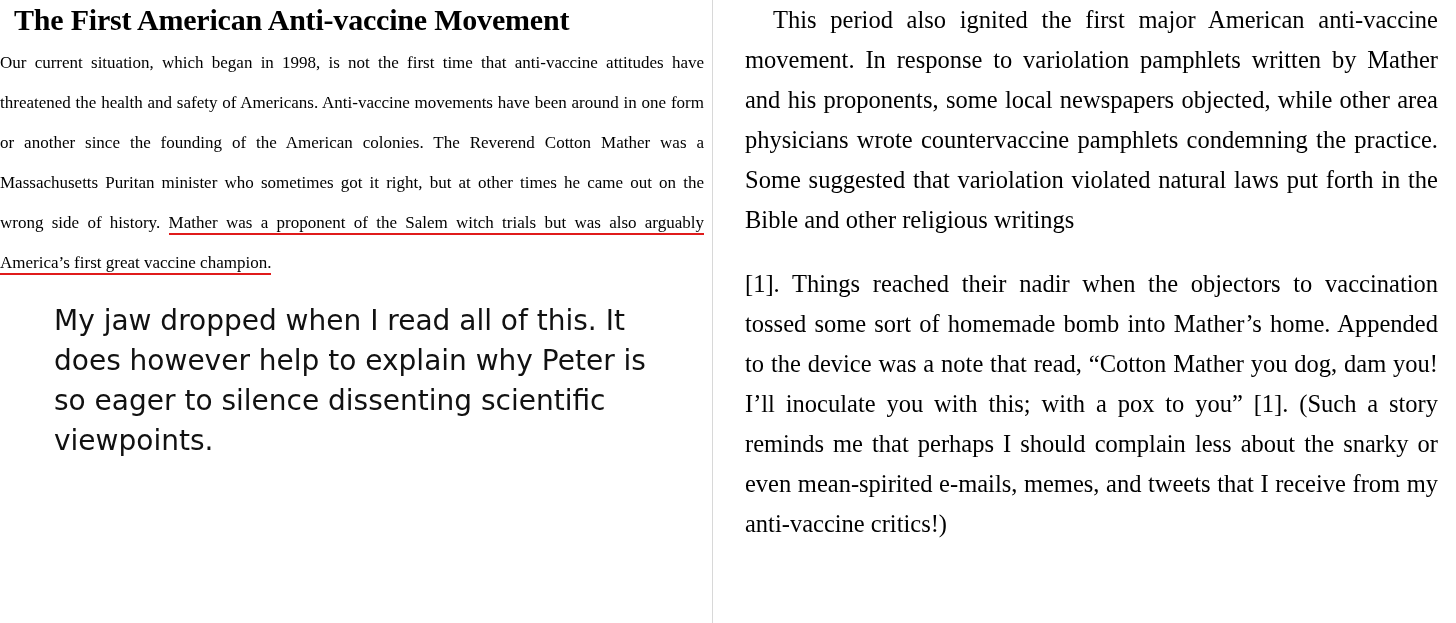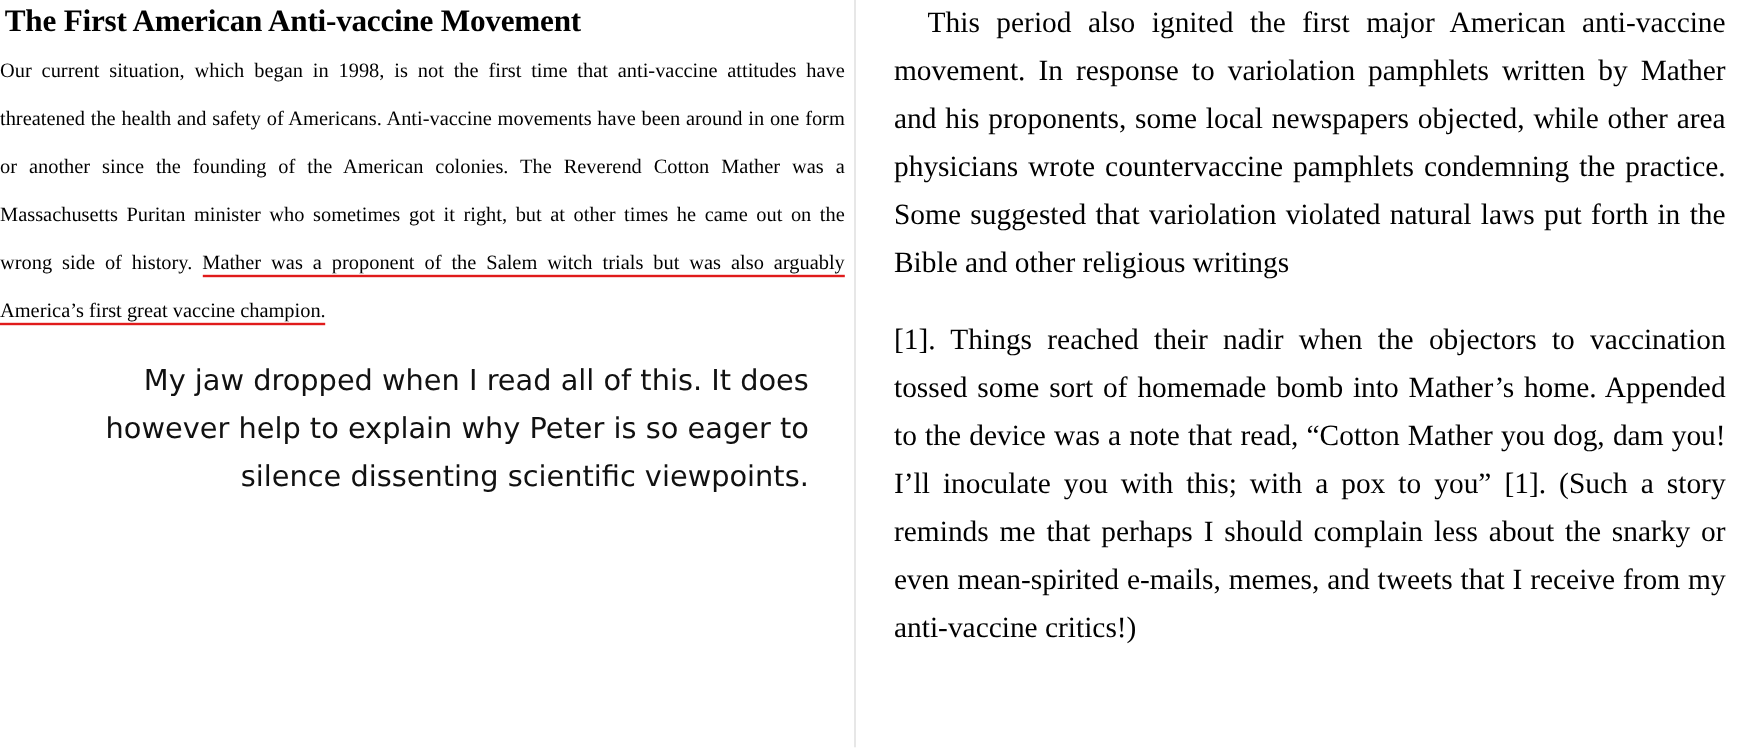--- a/index.html
+++ b/index.html
@@ -37,47 +37,46 @@
     flex: 0 0 1px;
   }
   .col-right {
     width: 743px;
     padding: 0 18px 0 32px;
     box-sizing: border-box;
   }
   .article-title {
     font-family: "Liberation Serif", serif;
     font-weight: bold;
-    font-size: 26px;
+    font-size: 30px;
     line-height: 1.08;
     letter-spacing: -0.2px;
-    margin: 4px 0 7px 4px;
+    margin: 4px 0 7px 14px;
   }
   p.body-text {
     font-size: 17px;
     line-height: 40px;
     margin: 0 0 4px 0;
     text-align: justify;
     text-justify: inter-word;
     hyphens: manual;
   }
   .underline-red {
     border-bottom: 2.5px solid #e01b1b;
     padding-bottom: 1px;
     box-decoration-break: clone;
     -webkit-box-decoration-break: clone;
   }
   .note-block {
     margin: 18px 0 0 54px;
     font-family: "DejaVu Sans", sans-serif;
-    font-size: 24px;
+    font-size: 28px;
     line-height: 40px;
     color: #111111;
     max-width: 620px;
-    text-align: right;
   }
   p.right-para {
     font-size: 24.5px;
     line-height: 40px;
     margin: 0 0 10px 0;
     text-align: justify;
     text-justify: inter-word;
   }
   p.right-para.first {
     text-indent: 28px;

